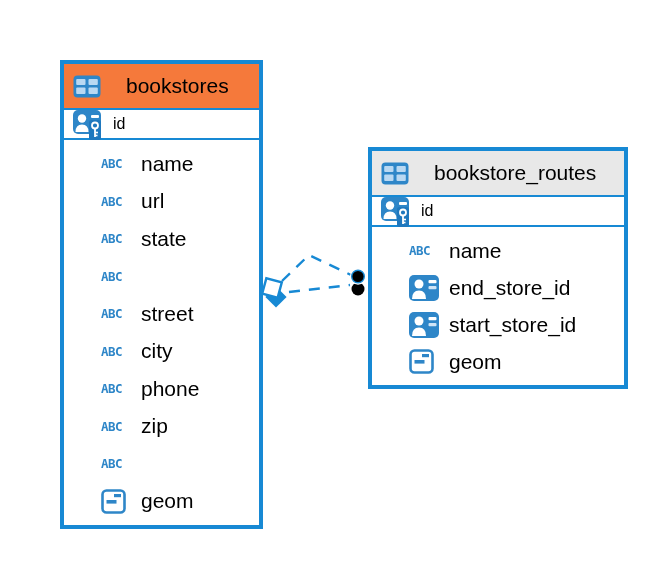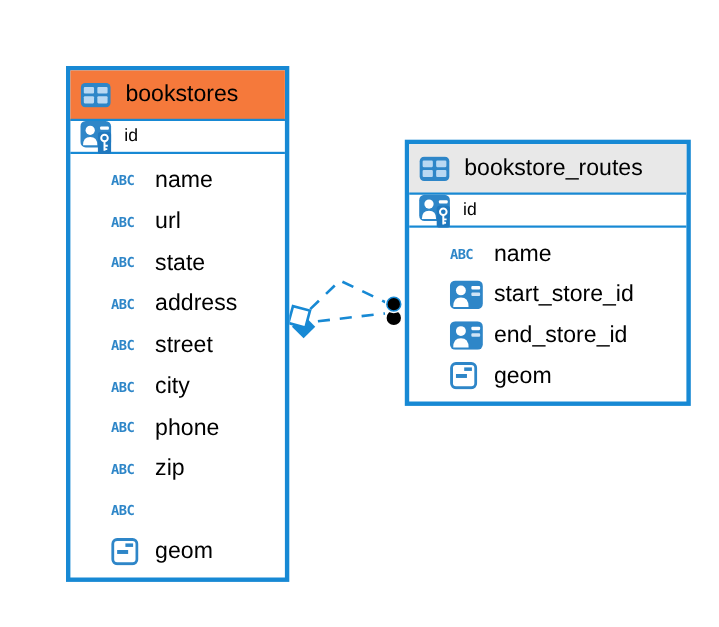--- a/index.html
+++ b/index.html
@@ -13,24 +13,24 @@
   svg.connectors{position:absolute;inset:0;width:654px;height:570px;}
   .rel-line{fill:none;stroke:#1789D4;stroke-width:2.4;stroke-dasharray:11 9;}
 
   .erd-table{
     position:absolute;
     background:#ffffff;
     border:4px solid #1789D4;
     box-sizing:border-box;
   }
   .t-bookstores{left:60px;top:60px;width:203px;}
-  .t-routes{left:368px;top:127px;width:260px;}
+  .t-routes{left:368px;top:147px;width:260px;}
 
   .thead{
-    height:44px;display:flex;align-items:center;gap:9px;
+    height:44px;display:flex;align-items:center;gap:21px;
     padding:0 6px 0 9px;
     font-size:21px;color:#000;
     border-bottom:2.5px solid #1789D4;
     white-space:nowrap;
   }
   .keys{border-bottom:2.5px solid #1789D4;}
   .keys .row{height:28px;font-weight:400;font-size:16px;}
   .fields{padding:5px 0;margin-left:28px;}
   .row{
     display:flex;align-items:center;gap:8px;
@@ -105,21 +105,20 @@
         <div class="row">
           <span class="icon abc">ABC</span>
           <span class="cname">url</span>
         </div>
         <div class="row">
           <span class="icon abc">ABC</span>
           <span class="cname">state</span>
         </div>
         <div class="row">
           <span class="icon abc">ABC</span>
-          <span class="cname">address</span>
         </div>
         <div class="row">
           <span class="icon abc">ABC</span>
           <span class="cname">street</span>
         </div>
         <div class="row">
           <span class="icon abc">ABC</span>
           <span class="cname">city</span>
         </div>
         <div class="row">
@@ -186,33 +185,33 @@
         <div class="row">
           <span class="icon">
             <svg width="30" height="26" viewBox="0 0 30 26">
               <rect x="0" y="0" width="30" height="26" rx="5" fill="#2E86C8"></rect>
               <circle cx="10" cy="9" r="4.5" fill="#fff"></circle>
               <path d="M3,24 Q3,15.5 10,15.5 Q17,15.5 17,24 Z" fill="#fff"></path>
               <rect x="19.5" y="5" width="8" height="3.2" rx="1" fill="#fff"></rect>
               <rect x="19.5" y="11" width="8" height="3.2" rx="1" fill="#CFE4F6"></rect>
             </svg>
           </span>
-          <span class="cname">start_store_id</span>
+          <span class="cname">end_store_id</span>
         </div>
         <div class="row">
           <span class="icon">
             <svg width="30" height="26" viewBox="0 0 30 26">
               <rect x="0" y="0" width="30" height="26" rx="5" fill="#2E86C8"></rect>
               <circle cx="10" cy="9" r="4.5" fill="#fff"></circle>
               <path d="M3,24 Q3,15.5 10,15.5 Q17,15.5 17,24 Z" fill="#fff"></path>
               <rect x="19.5" y="5" width="8" height="3.2" rx="1" fill="#fff"></rect>
               <rect x="19.5" y="11" width="8" height="3.2" rx="1" fill="#CFE4F6"></rect>
             </svg>
           </span>
-          <span class="cname">end_store_id</span>
+          <span class="cname">start_store_id</span>
         </div>
         <div class="row">
           <span class="icon">
             <svg width="25" height="25" viewBox="0 0 25 25">
               <rect x="1.5" y="1.5" width="22" height="22" rx="4" fill="#fff" stroke="#2E86C8" stroke-width="2.6"></rect>
               <rect x="13" y="5" width="7" height="3.2" fill="#2E86C8"></rect>
               <rect x="5.5" y="11" width="10" height="3.6" fill="#2E86C8"></rect>
             </svg>
           </span>
           <span class="cname">geom</span>

